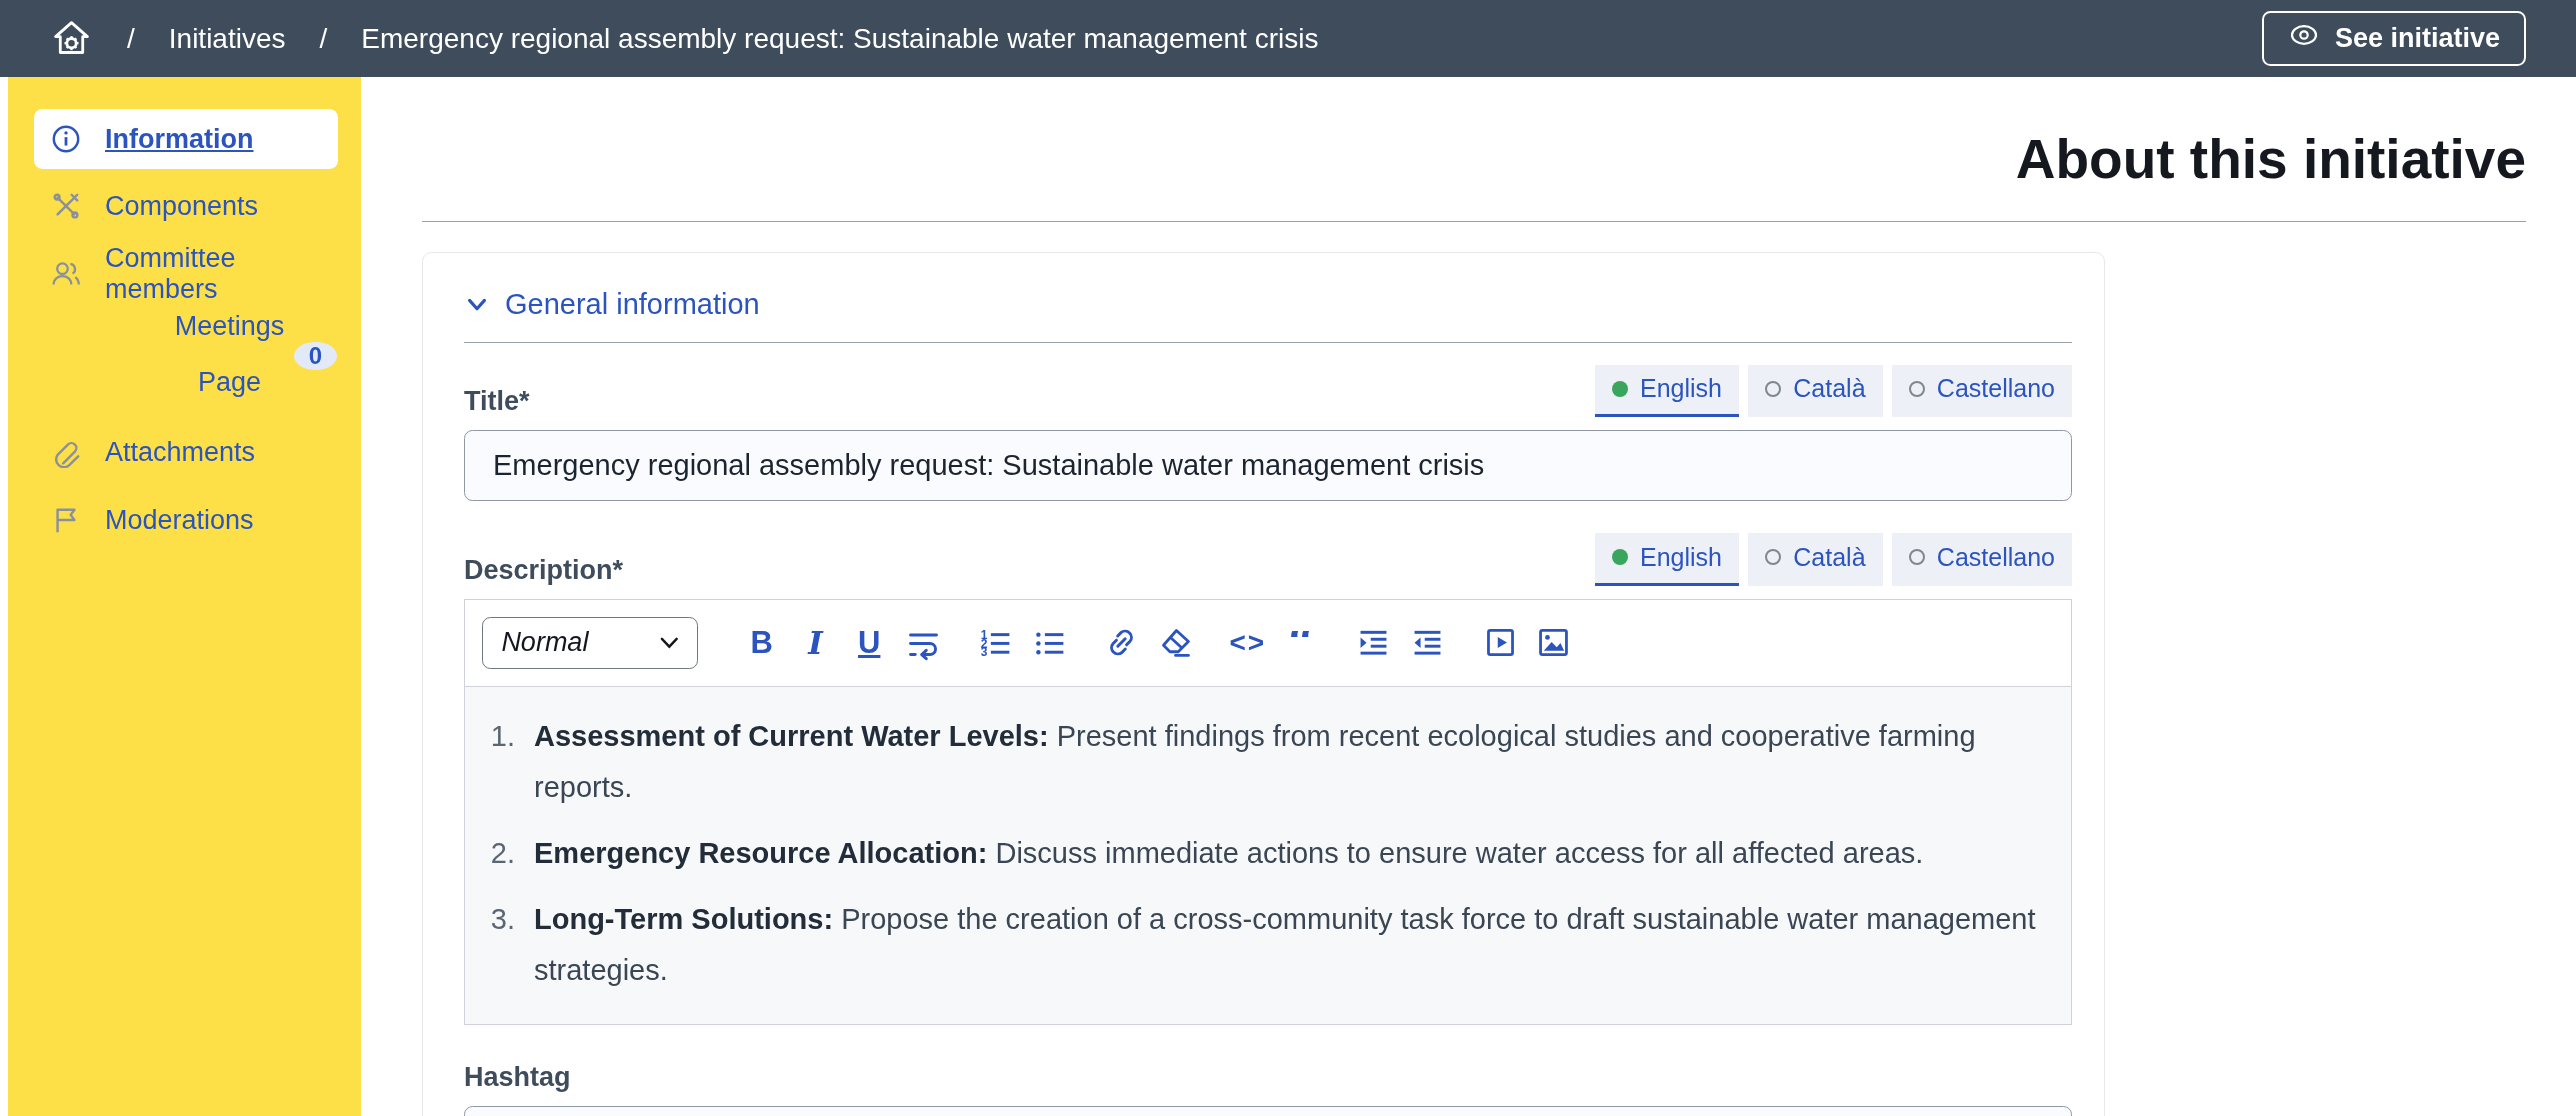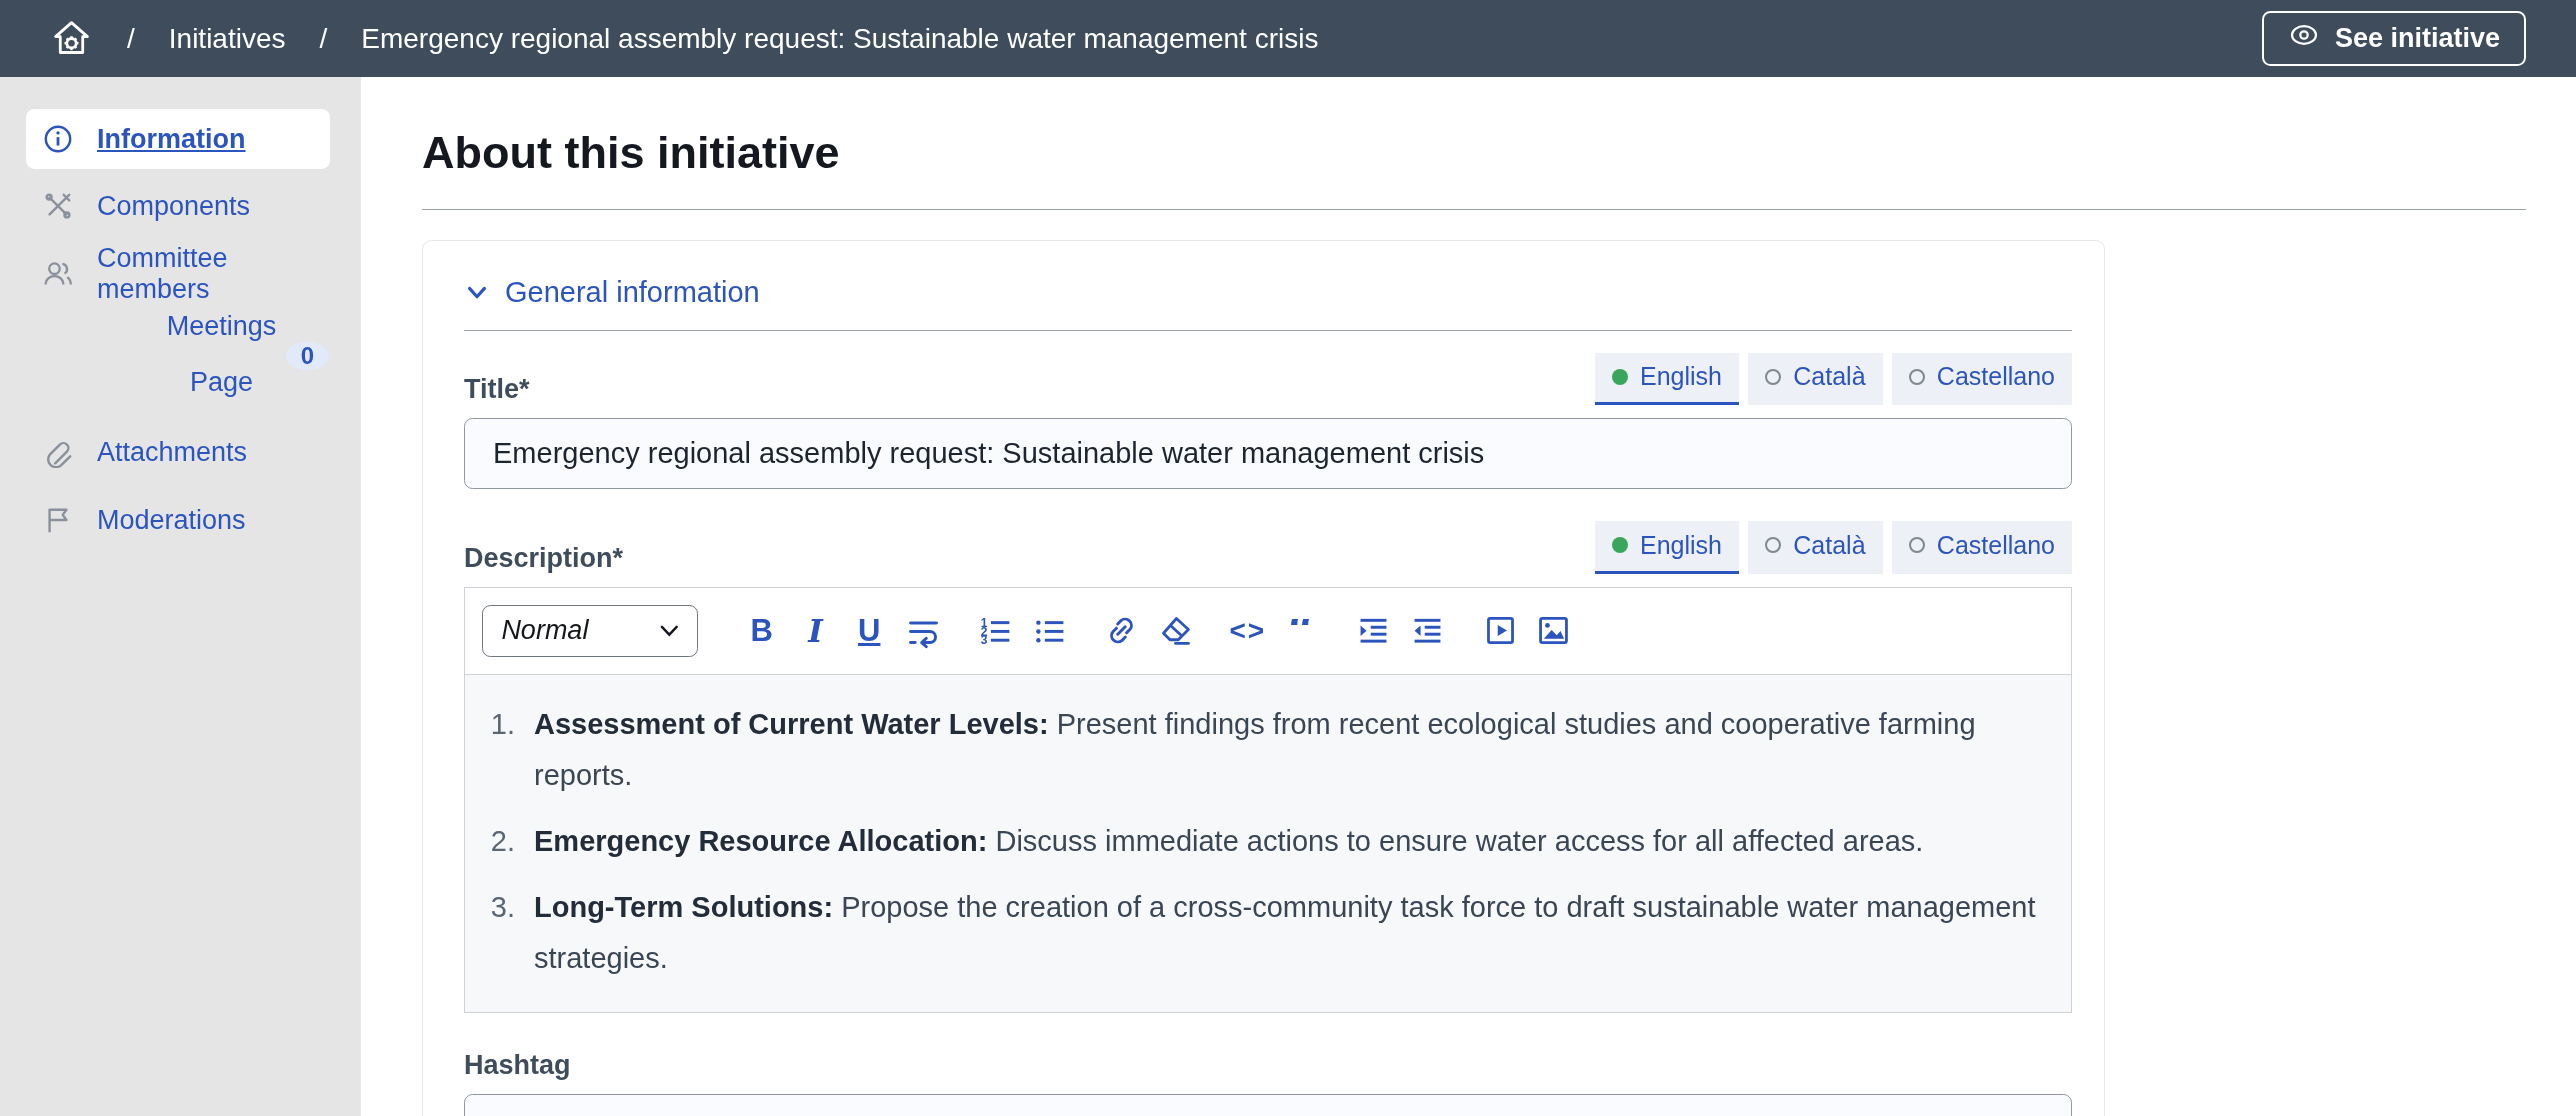--- a/index.html
+++ b/index.html
@@ -12,36 +12,36 @@
   .home-btn{display:flex;align-items:center;cursor:pointer;}
   .crumb-sep{margin:0 34px;font-size:28px;color:#fff;}
   .crumb-link{font-size:28px;color:#fff;text-decoration:none;cursor:pointer;}
   .crumb-current{font-size:28px;color:#fff;}
   .topbar .spacer{flex:1;}
   .btn-see{display:flex;gap:15px;border:2.3px solid #fff;border-radius:8.4px;
            padding:10.2px 24px;font-size:27px;font-weight:bold;background:transparent;color:#fff;
            font-family:inherit;cursor:pointer;}
 
   
-  .sidebar{position:absolute;top:77px;left:0;bottom:0;width:361px;background:#e5e5e5;
+  .sidebar{position:absolute;top:77px;left:8px;bottom:0;width:361px;background:#fde047;
            border-right:0.9px solid #e3e6eb;box-sizing:border-box;padding-top:32px;}
   .side-item{display:flex;align-items:center;height:60px;margin:0 30px 7.4px 26px;padding:0 17px;
              border-radius:8.4px;font-size:27px;color:#2b54be;gap:24px;cursor:pointer;}
   .side-item.active{background:#fff;font-weight:bold;}
   .side-item.active .side-label{text-decoration:underline;}
   .side-item .icon{width:30px;height:30px;flex:0 0 30px;display:flex;align-items:center;justify-content:center;}
   .side-sub{display:flex;align-items:center;height:54px;margin:0 31px 1.9px 114px;
             font-size:27px;color:#2b54be;cursor:pointer;flex-direction:column;}
   .badge{margin-left:auto;width:43px;height:43px;border-radius:50%;background:#e2eafa;color:#2b54be;
          font-weight:bold;font-size:24px;display:flex;align-items:center;justify-content:center;}
 
   
   .main{position:absolute;top:77px;left:361px;right:0;bottom:0;background:#fff;
         padding:0 50px 0 61px;box-sizing:border-box;}
-  .page-title{margin:50px 0 0;font-size:45px;font-weight:bold;color:#15191f;}
+  .page-title{margin:50px 0 0;font-size:55px;font-weight:bold;color:#15191f;text-align:right;}
   .page-divider{margin:30px 0 0;border:none;border-top:1.9px solid #9aa0a9;}
 
   .card{margin-top:30px;width:1683px;border:1.9px solid #e6e7ea;border-radius:9.3px;background:#fff;
         padding:35px 32px 39px 41px;box-sizing:border-box;}
   .section-header{display:flex;align-items:center;gap:15px;color:#2b54be;font-size:29px;font-weight:normal;cursor:pointer;}
   .section-divider{margin:20.5px 0 0;border:none;border-top:1.9px solid #9aa1ab;}
 
   .field-row{display:flex;justify-content:space-between;align-items:flex-end;margin-top:22.3px;}
   .field-row.second{margin-top:32px;}
   .field-label{font-size:27px;font-weight:bold;color:#3e4c5c;}

